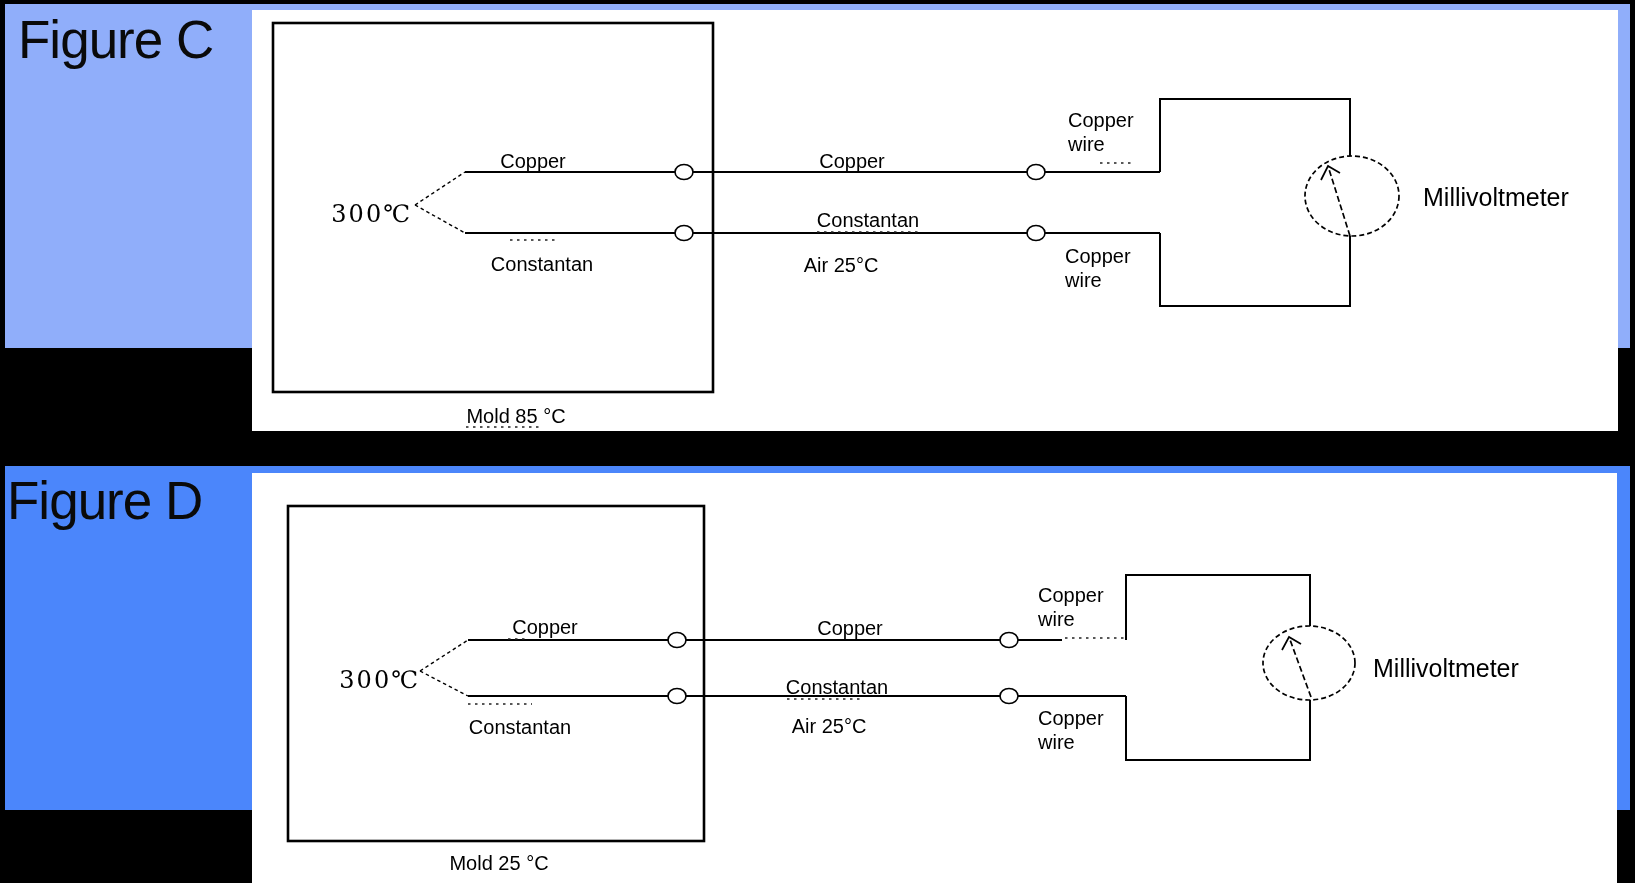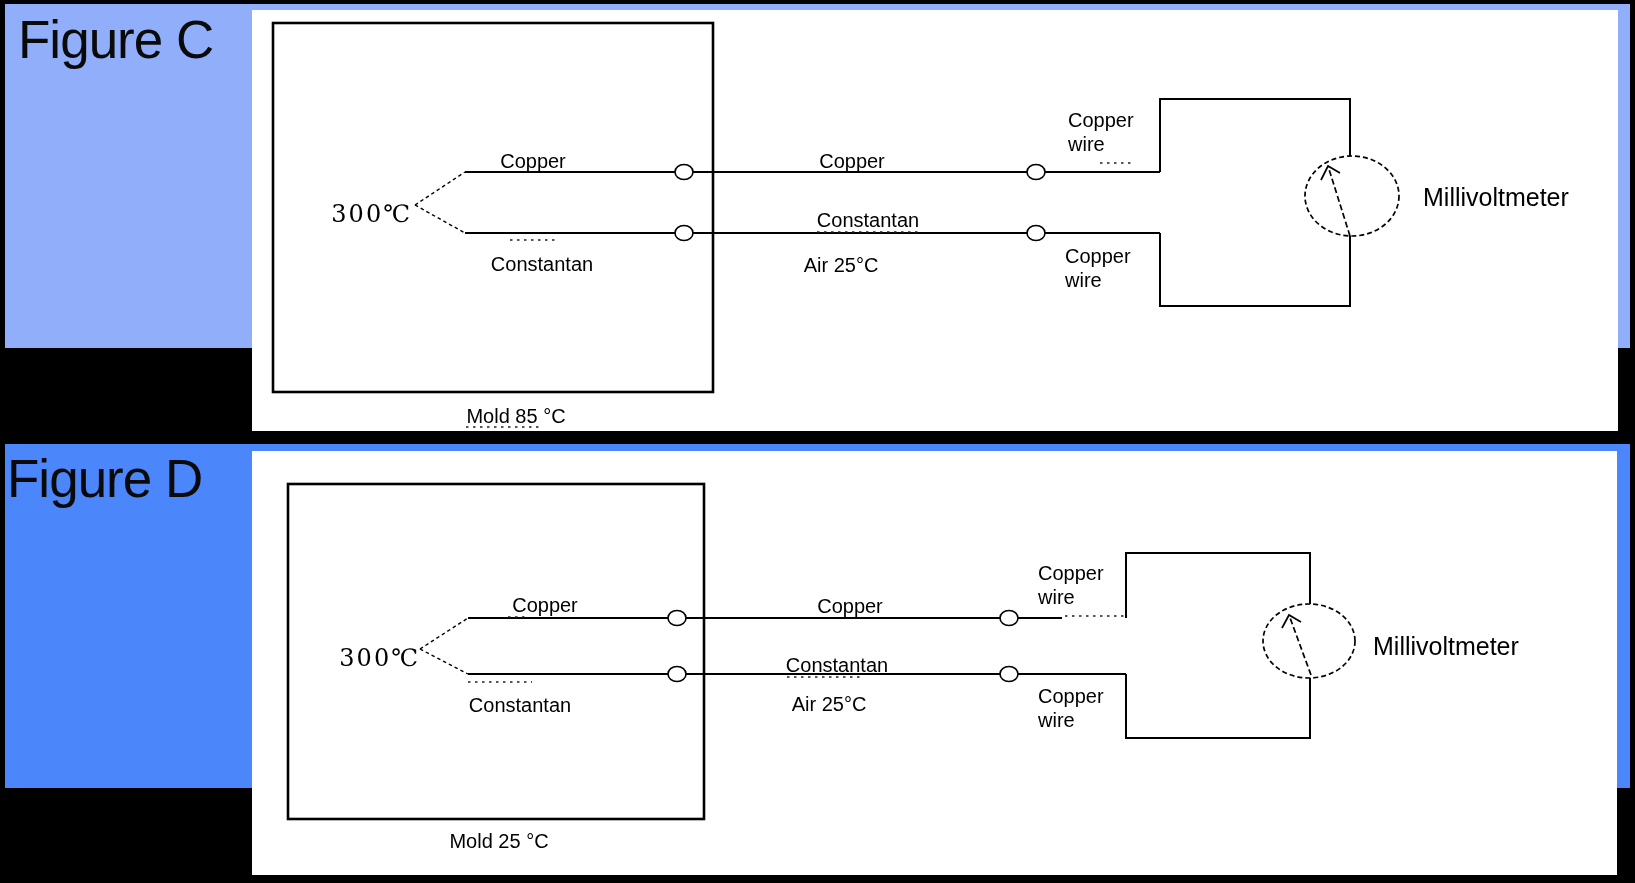--- a/index.html
+++ b/index.html
@@ -4,21 +4,21 @@
 <style>
   html,body{margin:0;padding:0;}
   body{
     width:1635px;height:883px;
     background:var(--border-color,#000);
     position:relative;overflow:hidden;
     font-family:"Liberation Sans",sans-serif;
   }
   .card{position:absolute;left:5px;width:1625px;height:344px;}
   .card-c{top:4px;background:var(--figc-bg,#90AEFA);}
-  .card-d{top:444px;background:var(--figd-bg,#4B86FB);}
+  .card-d{top:466px;background:var(--figd-bg,#4B86FB);}
   .fig-title{
     position:absolute;
     font:400 53px/1.25 "Liberation Sans",sans-serif;
     color:#0a0a0a;letter-spacing:-1px;white-space:nowrap;
   }
   .card-c .fig-title{left:13px;top:3px;}
   .card-d .fig-title{left:2px;top:2px;}
   .panel{position:absolute;background:var(--panel-bg,#fff);}
   .panel-c{left:247px;top:6px;width:1366px;height:421px;}
   .panel-d{left:247px;top:7px;width:1365px;height:424px;}

